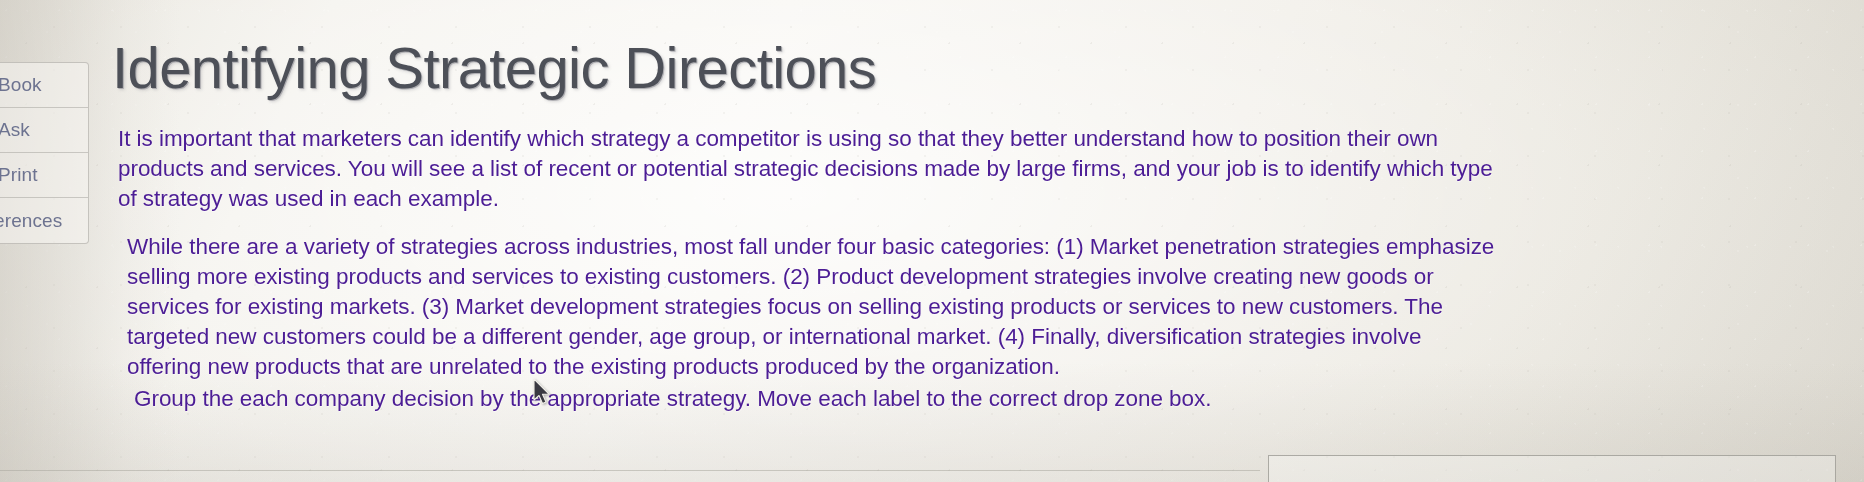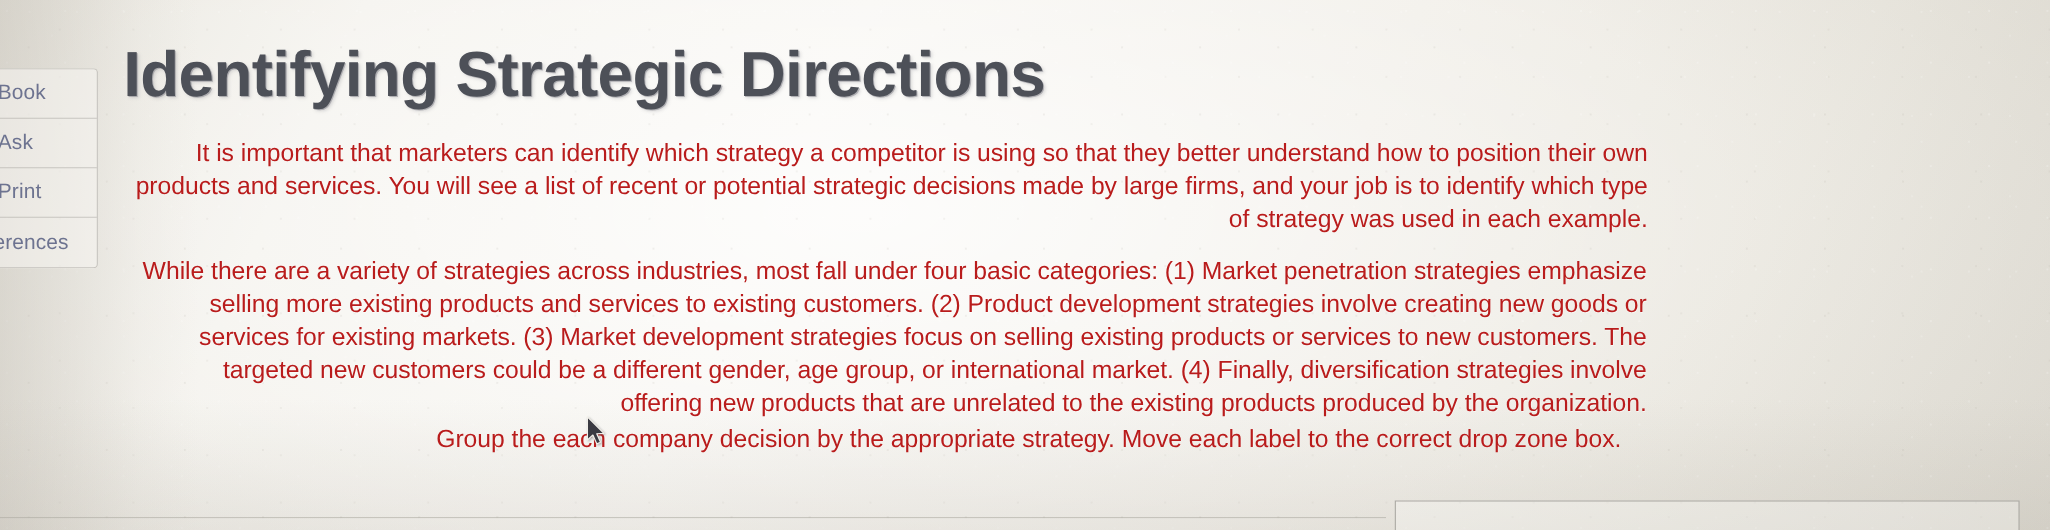--- a/index.html
+++ b/index.html
@@ -10,21 +10,20 @@
   }
   body {
     font-family: "Liberation Sans", sans-serif;
   }
   #screen {
     position: relative;
     width: 1864px;
     height: 482px;
     overflow: hidden;
     background: #eceae3;
-    text-align: right;
   }
   
   #paper-bg {
     position: absolute;
     inset: 0;
     background:
       radial-gradient(ellipse 75% 120% at 42% 40%, rgba(255,255,255,0.78) 0%, rgba(255,255,255,0.25) 55%, rgba(198,193,182,0.30) 100%),
       linear-gradient(115deg, #e4e1d8 0%, #f2f0ea 16%, #f6f4ef 38%, #efece5 62%, #e8e5dc 82%, #dedbd2 100%);
   }
   #grain {
@@ -78,30 +77,30 @@
   }
   .side-item:last-child { border-bottom: none; }
   .side-item.wide { padding-left: 4px; }
 
   
   #title {
     position: absolute;
     left: 112px;
     top: -5px;
     font-size: 58px;
-    font-weight: bold;
+    font-weight: normal;
     color: #4d5058;
     letter-spacing: -0.6px;
     text-shadow: 1px 1px 0 rgba(120,120,128,0.45), 2px 2px 3px rgba(140,140,145,0.30);
     white-space: nowrap;
   }
 
   .para {
     position: absolute;
-    color: #b91c1c;
+    color: #4c1d95;
     font-size: 22.5px;
     line-height: 30px;
     letter-spacing: -0.05px;
     text-shadow: 0.5px 0.5px 0.6px rgba(255,255,255,0.55);
     margin-top: 32px;
   }
   #para-intro {
     left: 118px;
     top: 92px;
     width: 1380px;

